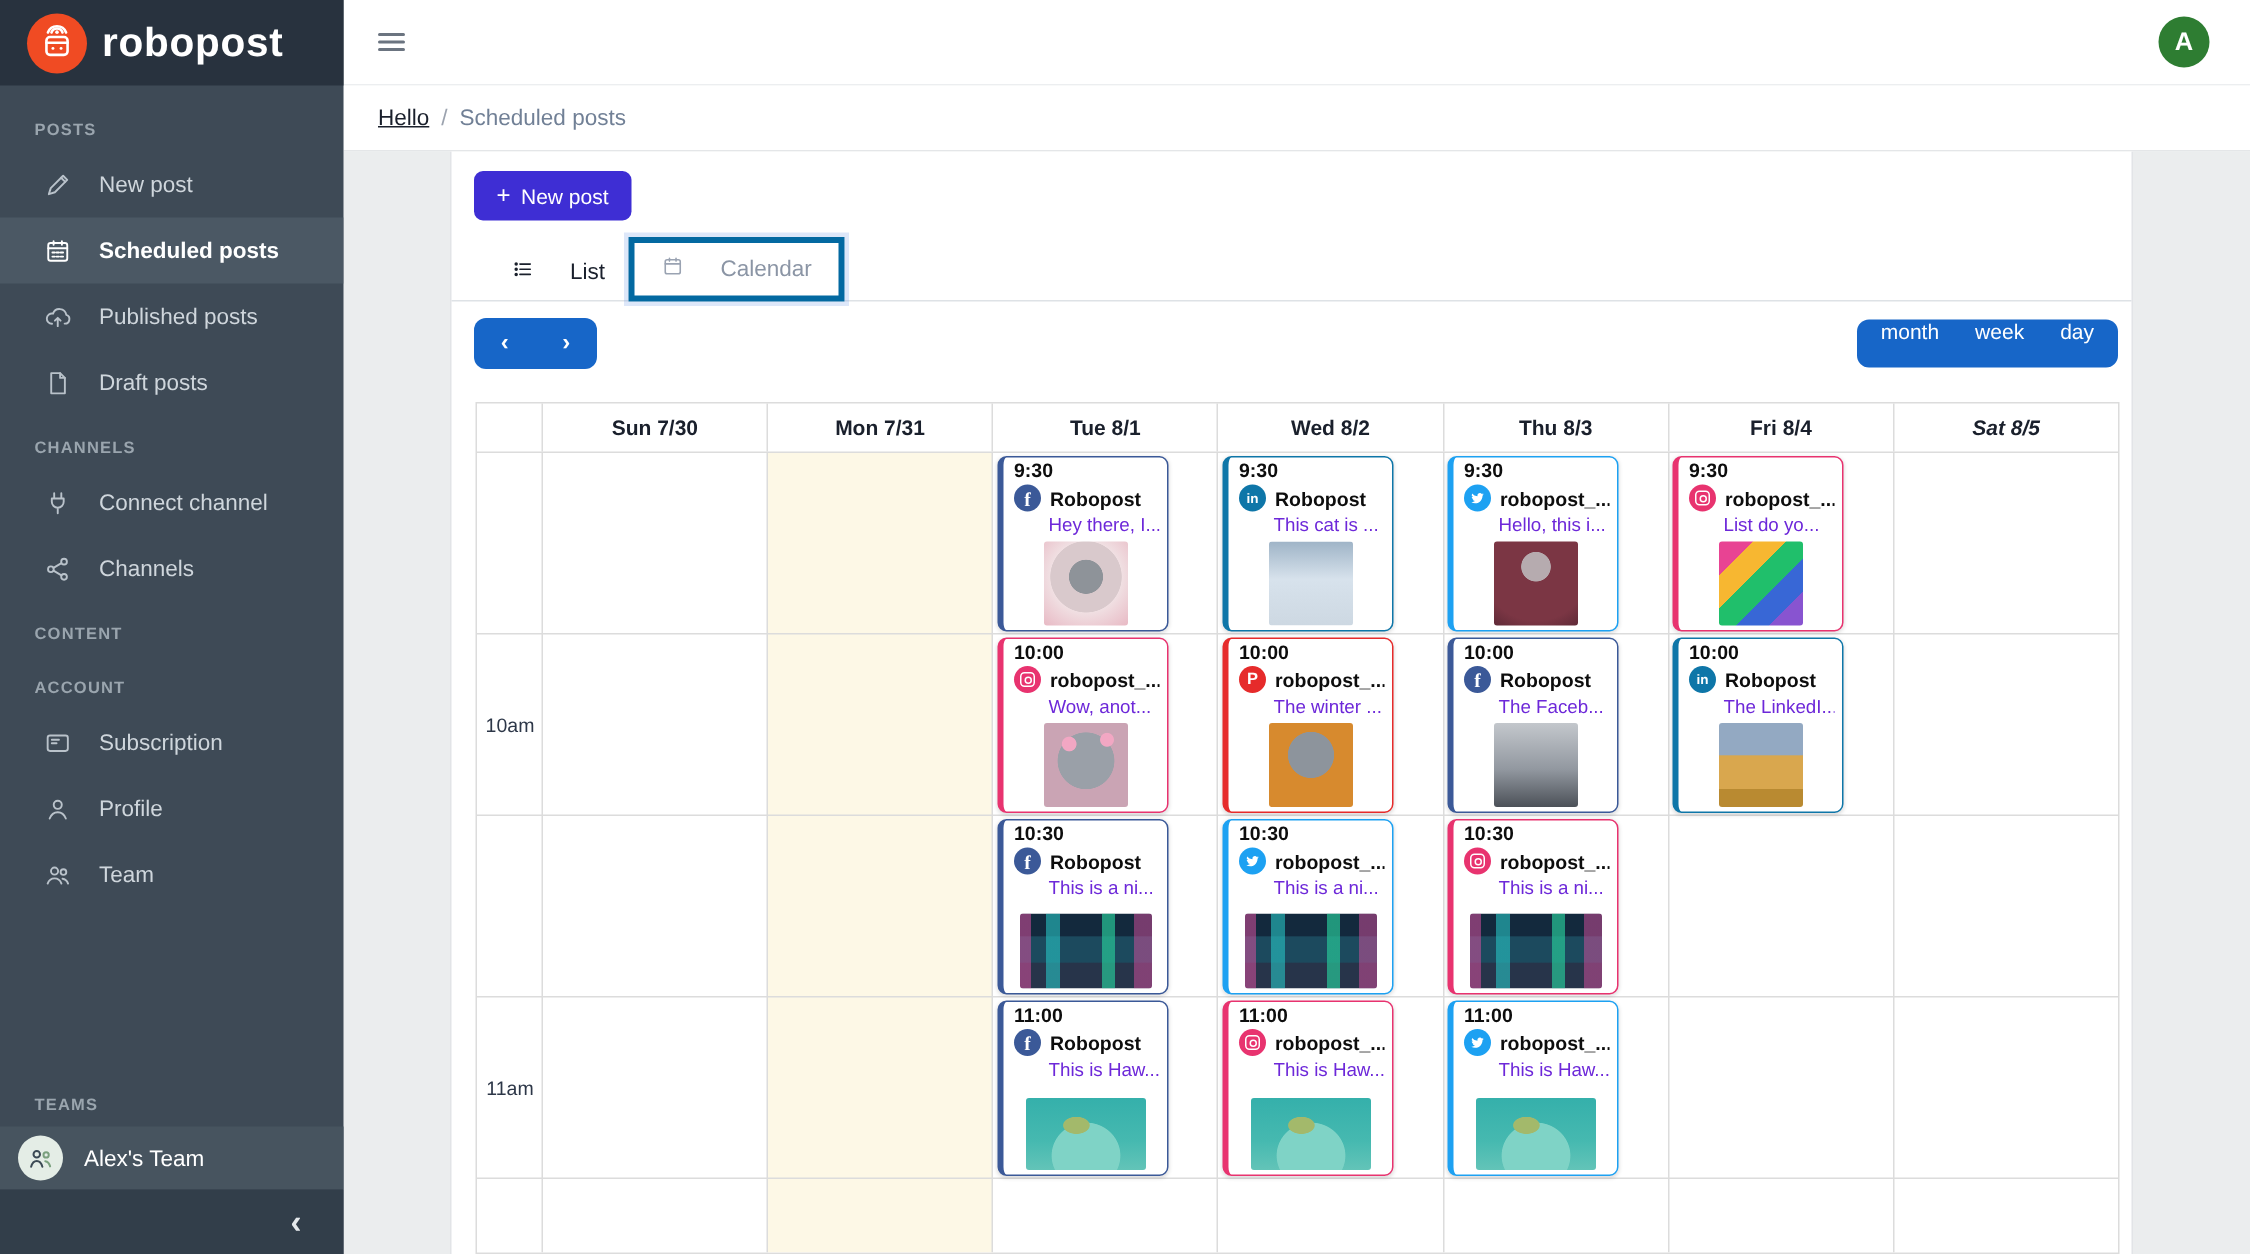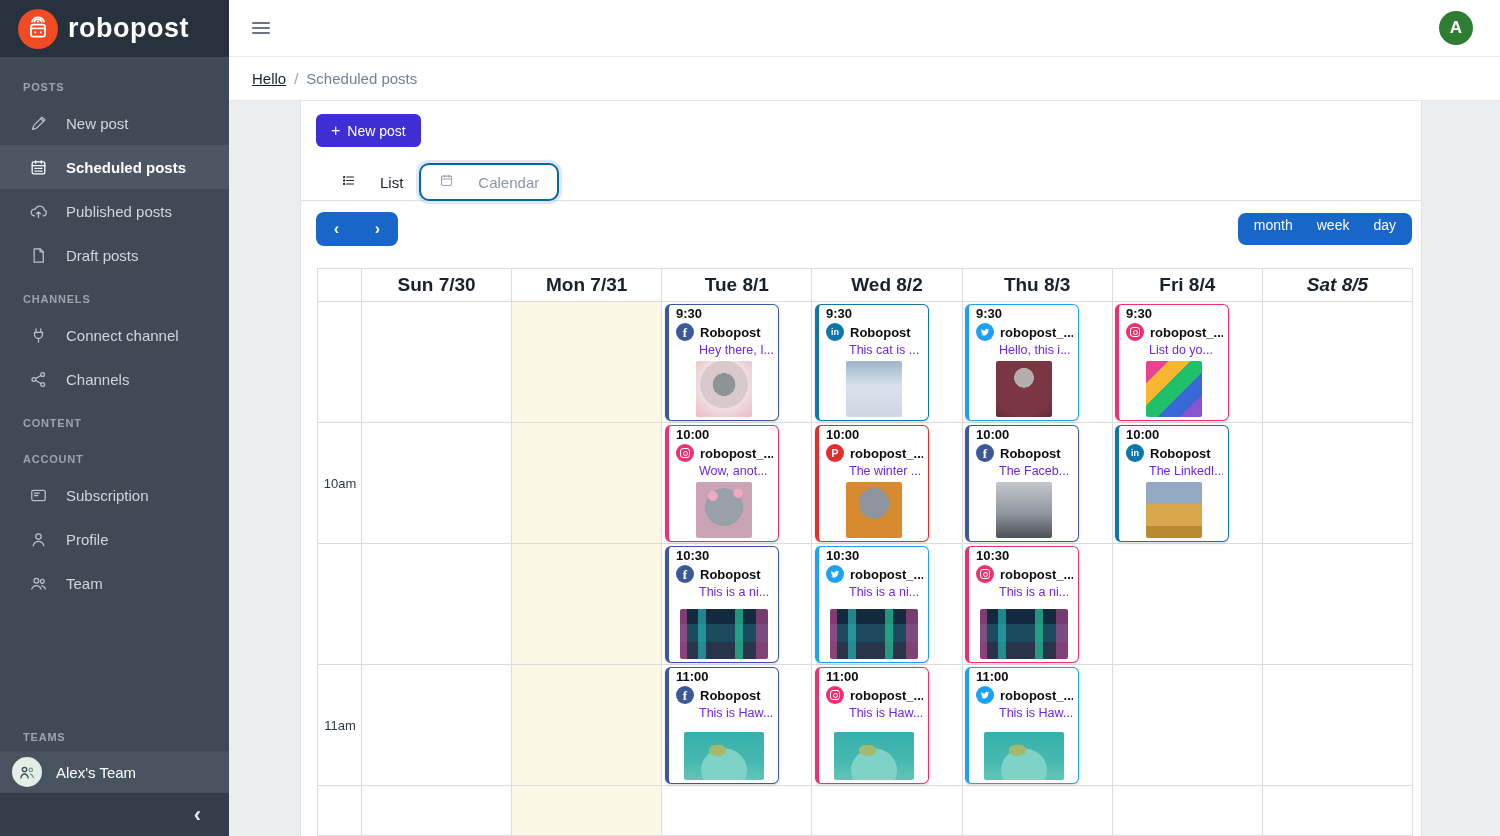--- a/index.html
+++ b/index.html
@@ -39,33 +39,33 @@
 
   .content { flex:1; position:relative; }
   .panel { position:absolute; left:71px; top:0; width:1122px; height:735px; background:#fff; border-left:1px solid #e2e4e7; border-right:1px solid #e2e4e7; }
 
   .btn-new-post { position:absolute; left:15px; top:13px; height:33px; padding:0 15px; background:var(--accent-indigo,#3e2ed4); color:#fff; border:none; border-radius:6px; font-size:14px; font-family:inherit; cursor:pointer; display:flex; align-items:center; gap:7px; }
   .btn-new-post .plus { font-size:16px; }
 
   .tabs { position:absolute; left:0; top:57px; width:100%; height:43px; display:flex; align-items:flex-end; padding-left:30px; border-bottom:1px solid #dee2e6; }
   .tab { display:flex; align-items:center; gap:24px; font-size:15px; padding:9px 10px; cursor:pointer; color:#1a202c; }
   .tab .tab-icon svg { width:15px; height:15px; stroke:#1a202c; stroke-width:1.7; fill:none; stroke-linecap:round; }
-  .tab.selected { color:#8b95a5; border:2px solid #0369a1; border-radius:10px; box-shadow:0 0 0 3px rgba(120,160,230,.25); padding:8px 18px; margin-left:6px; background:#fff; position:relative; top:1px; }
+  .tab.selected { color:#8b95a5; border:4px solid #0369a1; border-radius:0; box-shadow:0 0 0 3px rgba(120,160,230,.25); padding:8px 18px; margin-left:6px; background:#fff; position:relative; top:1px; }
   .tab.selected .tab-icon svg { stroke:#9aa3b2; }
 
   .cal-nav { position:absolute; left:15px; top:111px; width:82px; height:34px; background:var(--accent-blue,#1766c8); border-radius:8px; display:flex; }
   .cal-nav .nav-btn { flex:1; display:flex; align-items:center; justify-content:center; color:#fff; font-size:16px; font-weight:700; cursor:pointer; }
-  .view-group { position:absolute; right:9px; top:112px; height:32px; background:var(--accent-blue,#1766c8); border-radius:8px; display:flex; align-items:flex-end; padding:12px 4px; }
+  .view-group { position:absolute; right:9px; top:112px; height:32px; background:var(--accent-blue,#1766c8); border-radius:8px; display:flex; align-items:flex-start; padding:0 4px; }
   .view-btn { color:#fff; font-size:14px; padding:0 12px; background:none; border:none; font-family:inherit; cursor:pointer; }
 
   
   .grid { position:absolute; left:16px; top:167px; width:1096px; height:568px; border:1px solid #dcdcdc; }
   .grid-header { display:flex; height:33px; border-bottom:1px solid #dcdcdc; }
   .gh-time { width:44px; flex:none; border-right:1px solid #dcdcdc; }
-  .gh-day { flex:1; border-right:1px solid #dcdcdc; display:flex; align-items:center; justify-content:center; font-size:19px; font-weight:700; color:#1a202c; }
+  .gh-day { flex:1; border-right:1px solid #dcdcdc; display:flex; align-items:center; justify-content:center; font-size:14px; font-weight:700; color:#1a202c; }
   .gh-day:last-child { border-right:none;font-style:italic; }
   .grid-body { position:relative; height:533px; overflow:hidden; }
   .bg-cols { position:absolute; inset:0; display:flex; }
   .bg-time { width:44px; flex:none; border-right:1px solid #dcdcdc; }
   .bg-day { flex:1; border-right:1px solid #dcdcdc; }
   .bg-day:last-child { border-right:none; }
   .bg-day.today { background:var(--today-bg,#fdf8e6); }
   .bg-rows { position:absolute; inset:0; display:flex; flex-direction:column; pointer-events:none; }
   .bg-row { height:121px; flex:none; border-bottom:1px solid #dcdcdc; }
   .bg-row:last-child { height:auto; flex:1; border-bottom:none; }

